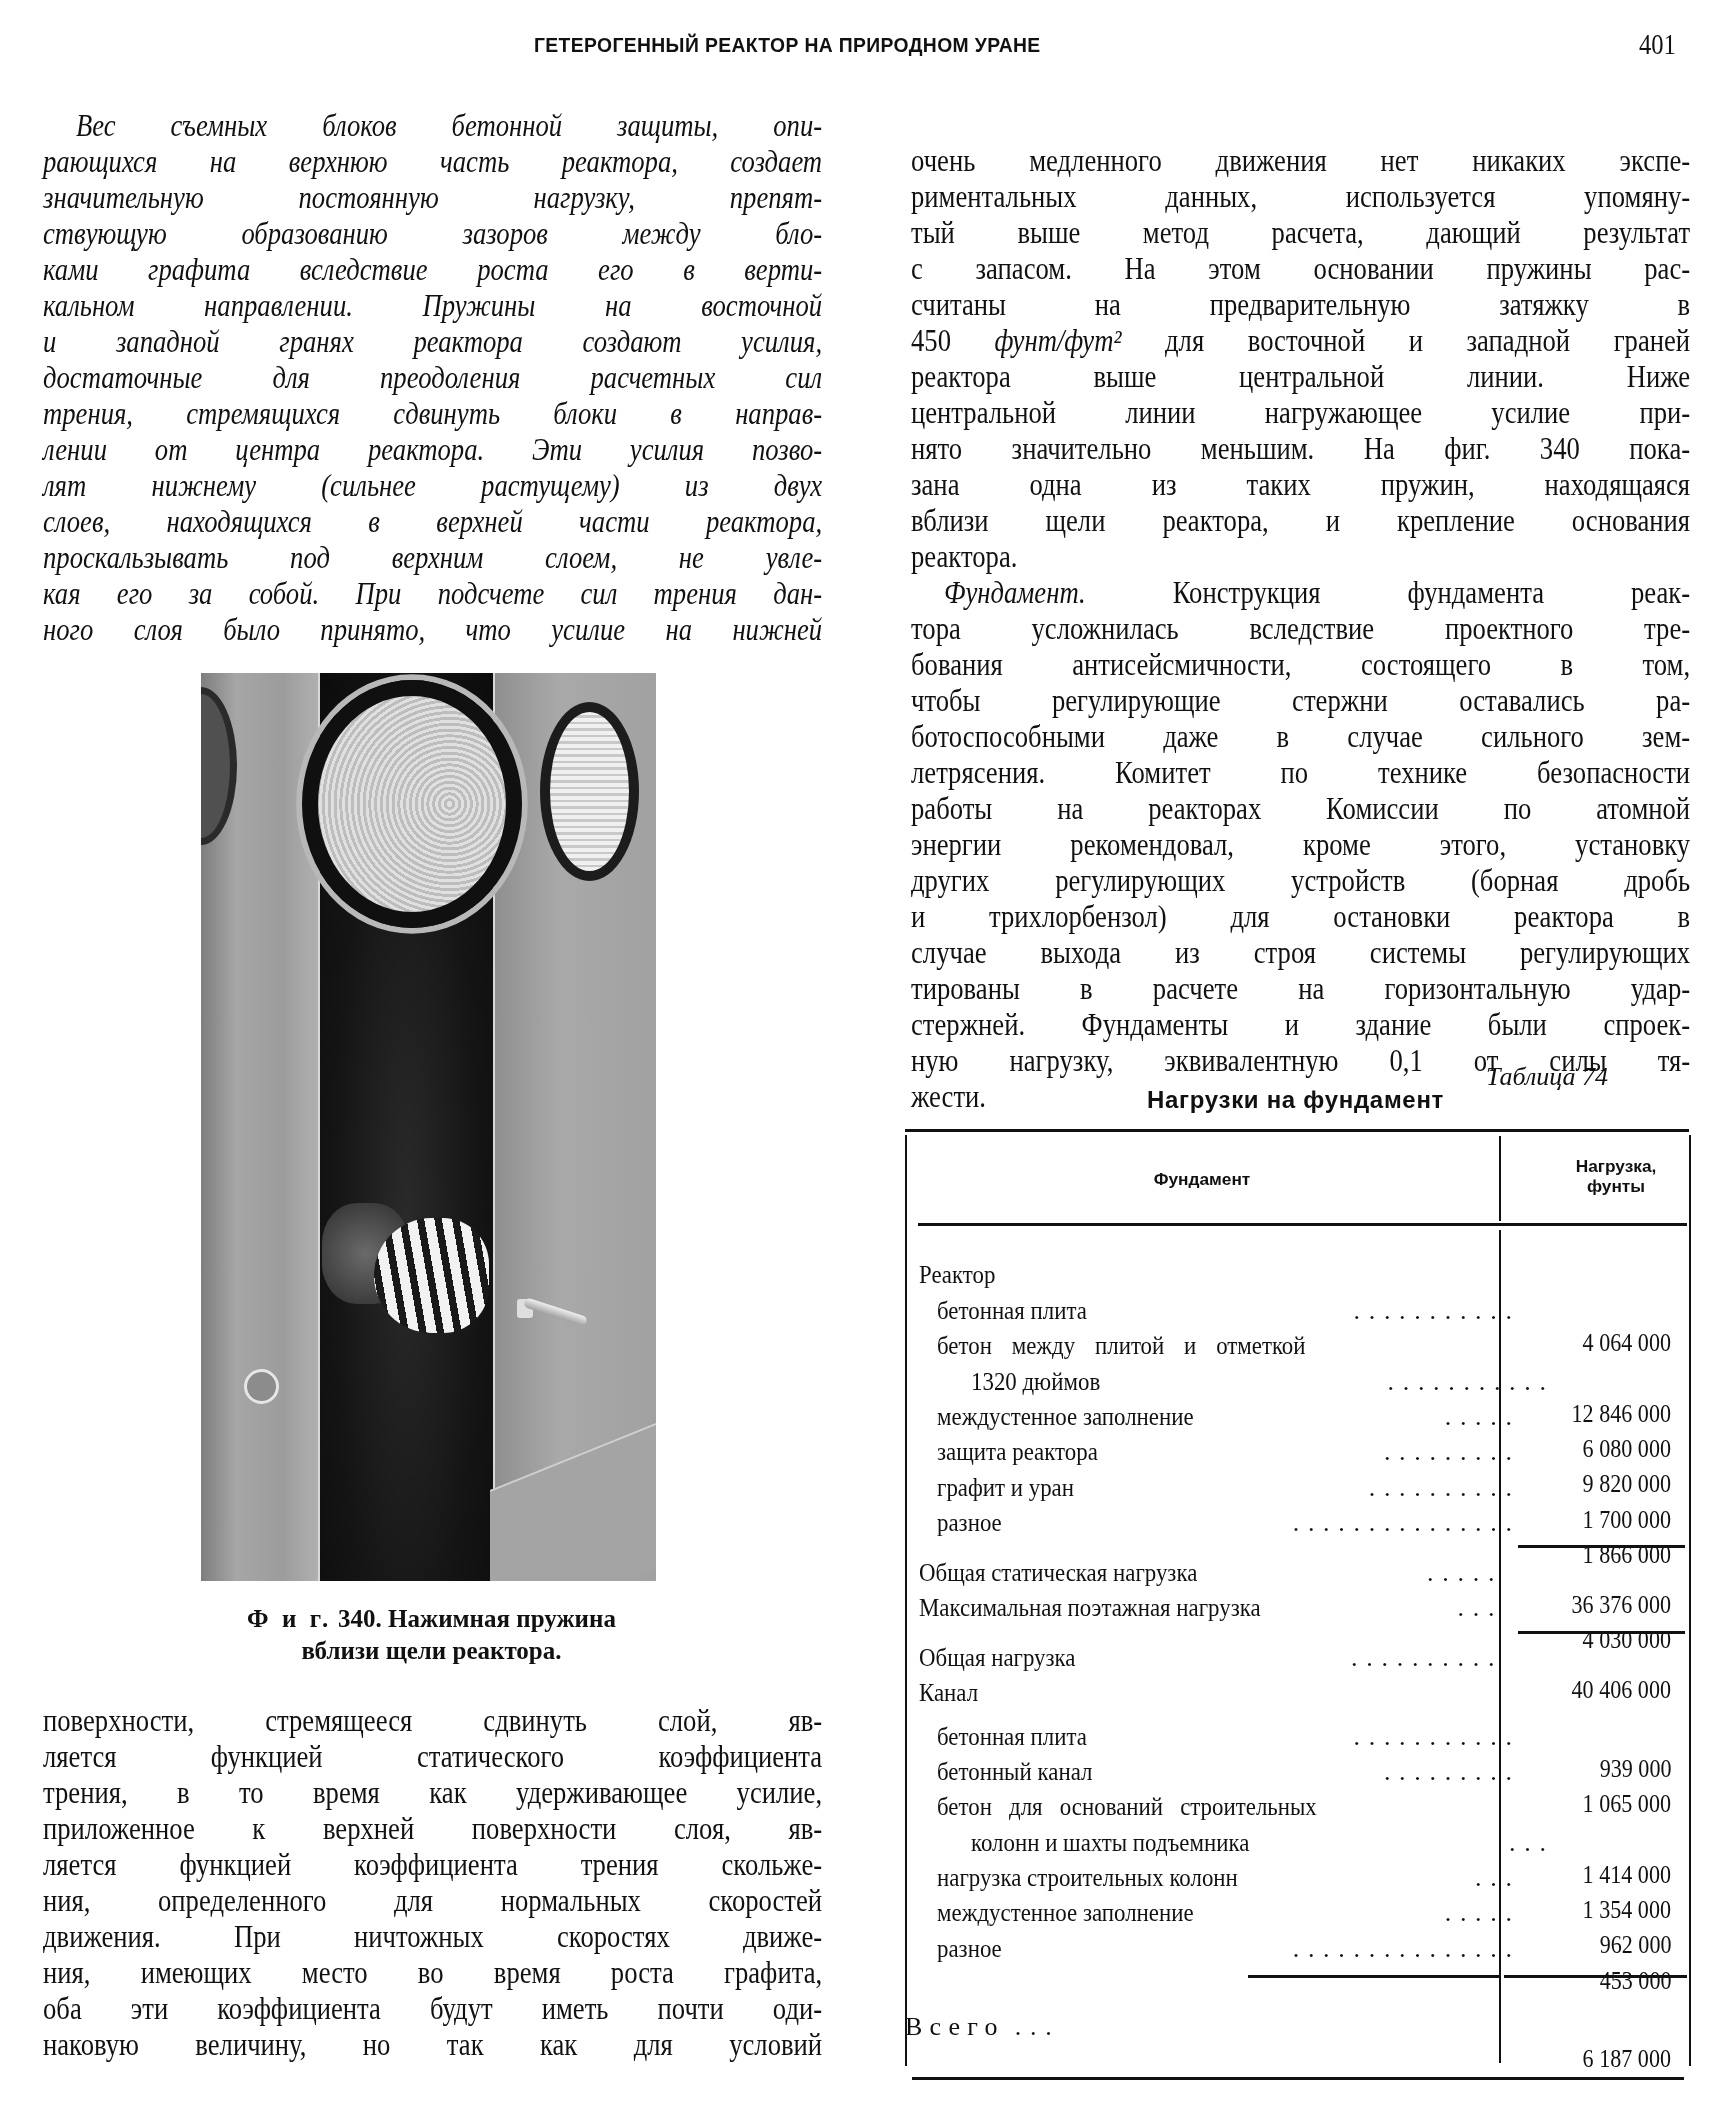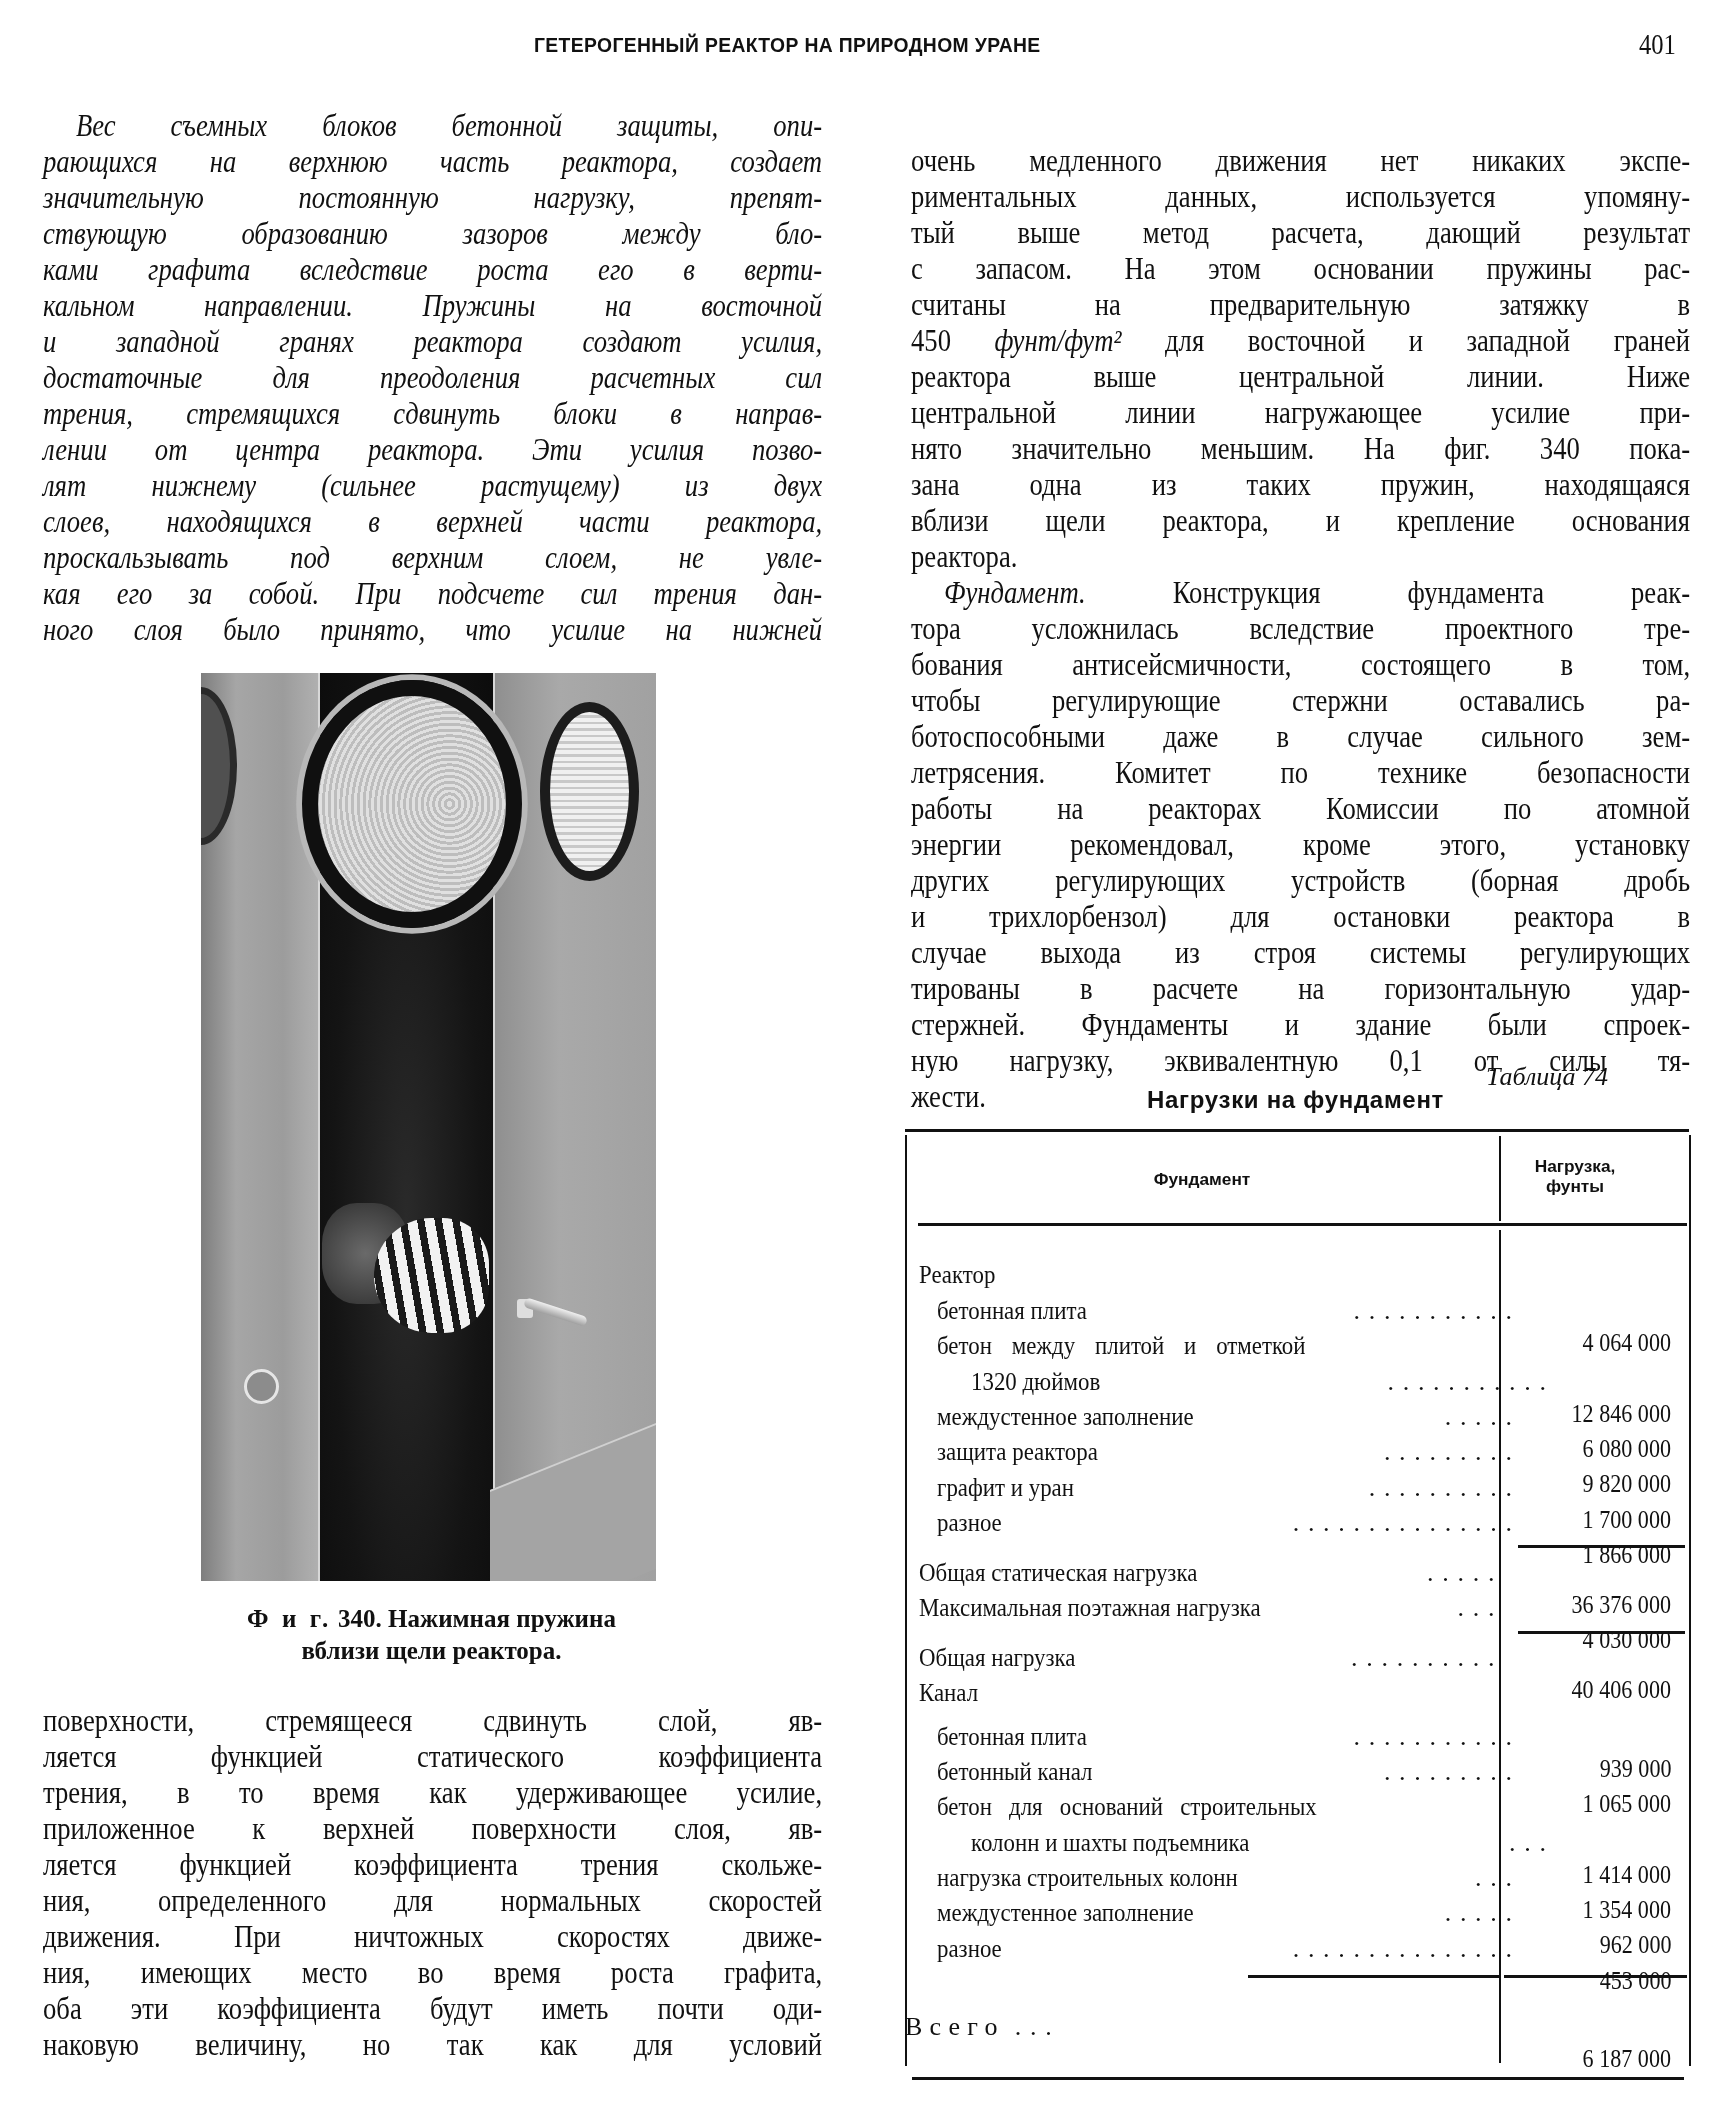--- a/index.html
+++ b/index.html
@@ -68,21 +68,21 @@
   .tbl-top { position: absolute; left: 0; top: 0; width: 784px; height: 2.9px; background: #111; }
   .tbl-left { position: absolute; left: 0; top: 5.8px; width: 2.2px; height: 931px; background: #111; }
   .tbl-right { position: absolute; left: 784px; top: 5.8px; width: 2.2px; height: 931px; background: #111; }
   .tbl-div-h { position: absolute; left: 594px; top: 7.2px; width: 2.2px; height: 85px; background: #111; }
   .tbl-div-b { position: absolute; left: 594px; top: 101px; width: 2.2px; height: 833px; background: #111; }
   .tbl-head-rule { position: absolute; left: 13px; top: 94px; width: 769px; height: 2.9px; background: #111; }
   .tbl-bottom { position: absolute; left: 7.2px; top: 948px; width: 772px; height: 2.9px; background: #111; }
   .th { position: absolute; font-family: "Liberation Sans", sans-serif; font-weight: bold; font-size: 17.3px;
         text-align: center; line-height: 20px; }
   .th-foundation { left: 0; width: 594px; top: 40px; }
-  .th-load { left: 576px; width: 188px; top: 27.4px; }
+  .th-load { left: 617px; width: 188px; top: 27.4px; }
 
   .trow { position: absolute; left: 0; width: 784px; height: 35px; font-size: 26px; line-height: 35px; }
   .trow .lab { position: absolute; left: 0; width: 588px; white-space: nowrap; overflow: hidden; }
   .trow .lab-inner { display: inline-block; transform: scaleX(0.88); transform-origin: left; }
   .trow .val { position: absolute; left: 596px; width: 170px; text-align: right; white-space: nowrap; margin-top: 32px; }
   .trow .val-inner { display: inline-block; transform: scaleX(0.85); transform-origin: right; }
   .lvl0 .lab { padding-left: 14.4px; }
   .lvl1 .lab { padding-left: 32px; }
   .lvl2 .lab { padding-left: 66px; }
   .dotfill { position: absolute; right: 4.3px; top: 0; letter-spacing: 8.7px; }

